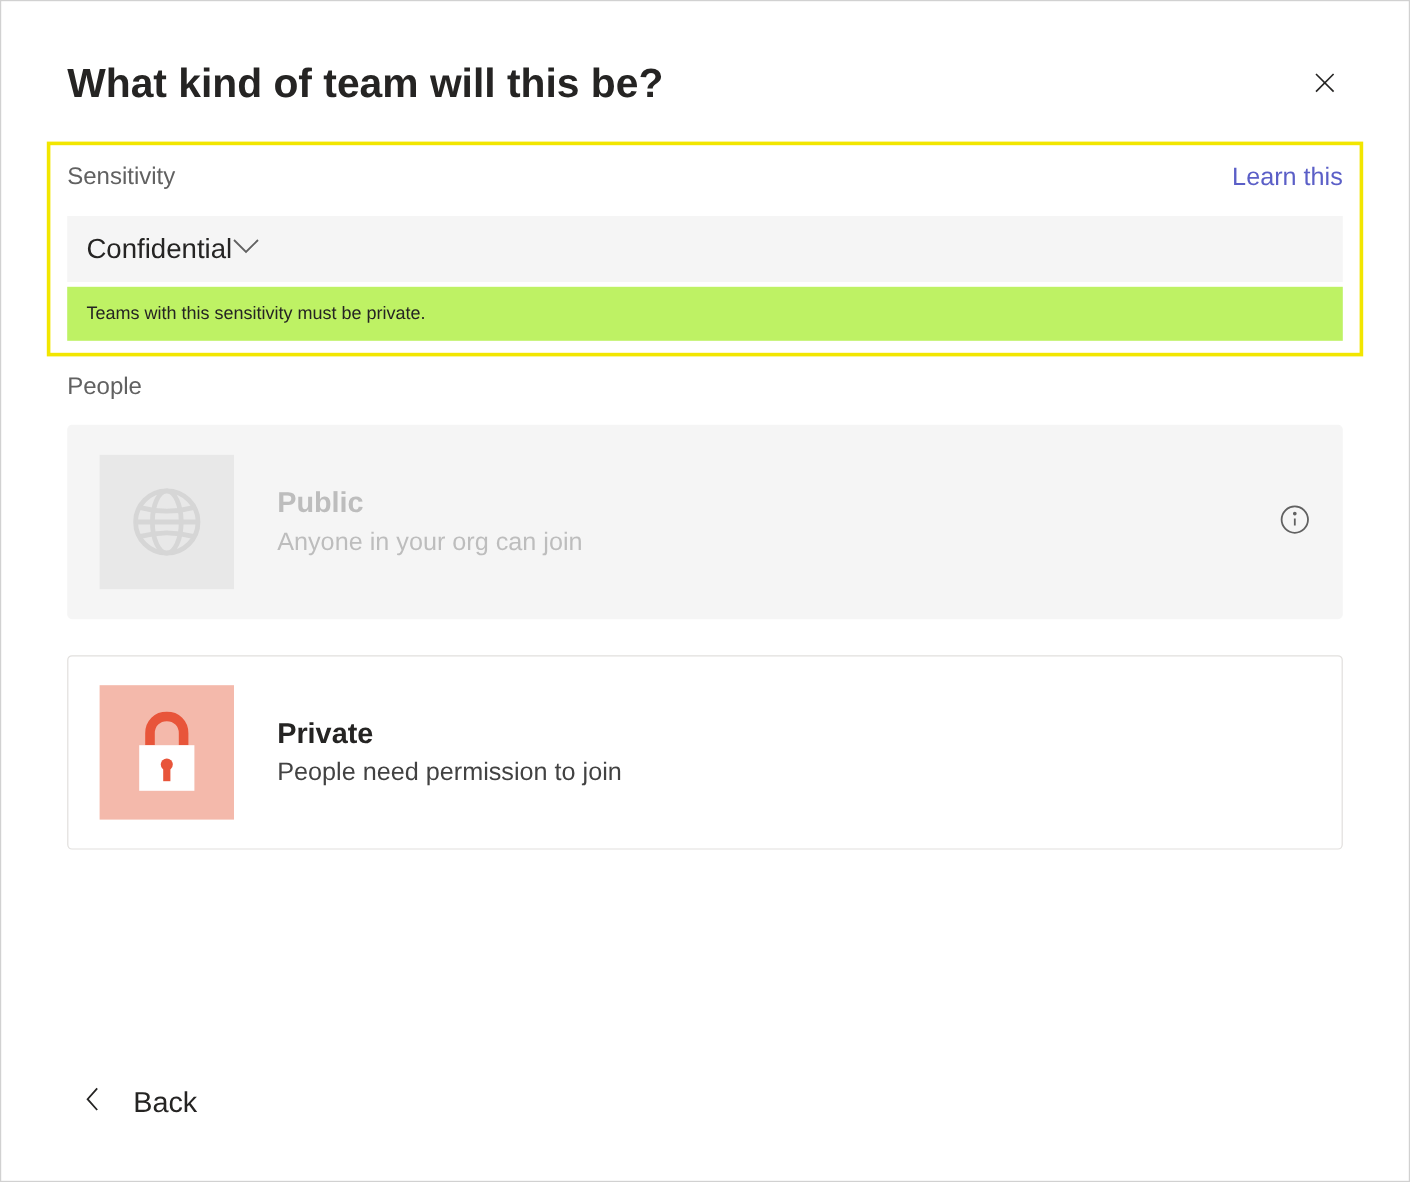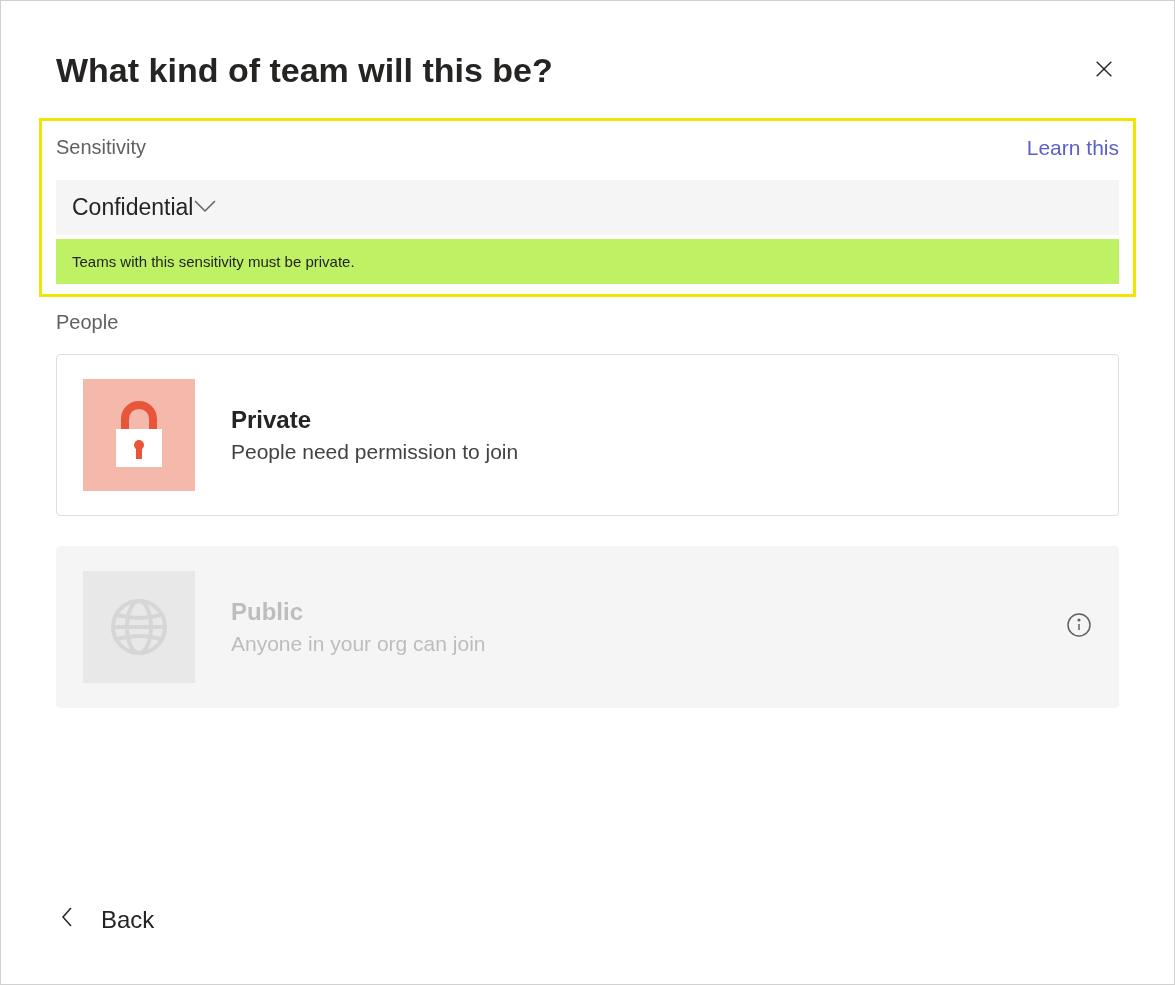--- a/index.html
+++ b/index.html
@@ -151,21 +151,21 @@
       color: #616161;
       flex-shrink: 0;
     }
     .info-icon svg {
       width: 26px;
       height: 26px;
     }
     .back-btn {
       position: absolute;
       bottom: 50px;
-      left: 60px;
+      left: 70px;
       display: flex;
       align-items: center;
       gap: 28px;
       background: none;
       border: none;
       cursor: pointer;
       font-size: 24px;
       color: #252423;
       font-family: inherit;
     }
@@ -200,35 +200,20 @@
       <svg viewBox="0 0 24 14" fill="none" stroke="currentColor" stroke-width="1.5">
         <polyline points="2,2 12,12 22,2"></polyline>
       </svg>
     </span>
   </div>
   <div class="sensitivity-note">Teams with this sensitivity must be private.</div>
 </div>
 
 <div class="privacy-section">
   <span class="privacy-label">People</span>
-
-  <div class="option-card">
-    <div class="option-icon private">
-      <svg width="54" height="68" viewBox="0 0 54 68">
-        <path d="M 13 28 L 13 18 C 13 10 19 4 27 4 C 35 4 41 10 41 18 L 41 28" fill="none" stroke="#e8553a" stroke-width="8"></path>
-        <rect x="4" y="28" width="46" height="38" fill="#ffffff"></rect>
-        <circle cx="27" cy="44" r="5" fill="#e8553a"></circle>
-        <rect x="24" y="46" width="6" height="12" fill="#e8553a"></rect>
-      </svg>
-    </div>
-    <div class="option-text">
-      <div class="option-title">Private</div>
-      <div class="option-desc">People need permission to join</div>
-    </div>
-  </div>
 
   <div class="option-card disabled">
     <div class="option-icon public">
       <svg width="60" height="60" viewBox="0 0 60 60">
         <circle cx="30" cy="30" r="26" fill="none" stroke="#d6d6d6" stroke-width="4"></circle>
         <ellipse cx="30" cy="30" rx="12" ry="26" fill="none" stroke="#d6d6d6" stroke-width="4"></ellipse>
         <line x1="4" y1="30" x2="56" y2="30" stroke="#d6d6d6" stroke-width="4"></line>
         <path d="M 8 18 Q 30 24 52 18" fill="none" stroke="#d6d6d6" stroke-width="4"></path>
         <path d="M 8 42 Q 30 36 52 42" fill="none" stroke="#d6d6d6" stroke-width="4"></path>
       </svg>
@@ -238,20 +223,35 @@
       <div class="option-desc">Anyone in your org can join</div>
     </div>
     <span class="info-icon">
       <svg viewBox="0 0 26 26" fill="none" stroke="currentColor" stroke-width="1.5">
         <circle cx="13" cy="13" r="11"></circle>
         <line x1="13" y1="12" x2="13" y2="18"></line>
         <circle cx="13" cy="8" r="0.8" fill="currentColor"></circle>
       </svg>
     </span>
   </div>
+
+  <div class="option-card">
+    <div class="option-icon private">
+      <svg width="54" height="68" viewBox="0 0 54 68">
+        <path d="M 13 28 L 13 18 C 13 10 19 4 27 4 C 35 4 41 10 41 18 L 41 28" fill="none" stroke="#e8553a" stroke-width="8"></path>
+        <rect x="4" y="28" width="46" height="38" fill="#ffffff"></rect>
+        <circle cx="27" cy="44" r="5" fill="#e8553a"></circle>
+        <rect x="24" y="46" width="6" height="12" fill="#e8553a"></rect>
+      </svg>
+    </div>
+    <div class="option-text">
+      <div class="option-title">Private</div>
+      <div class="option-desc">People need permission to join</div>
+    </div>
+  </div>
 </div>
 
 <button class="back-btn">
   <span class="back-chevron">
     <svg viewBox="0 0 12 22" fill="none" stroke="currentColor" stroke-width="1.5">
       <polyline points="10,2 2,11 10,20"></polyline>
     </svg>
   </span>
   <span>Back</span>
 </button>

